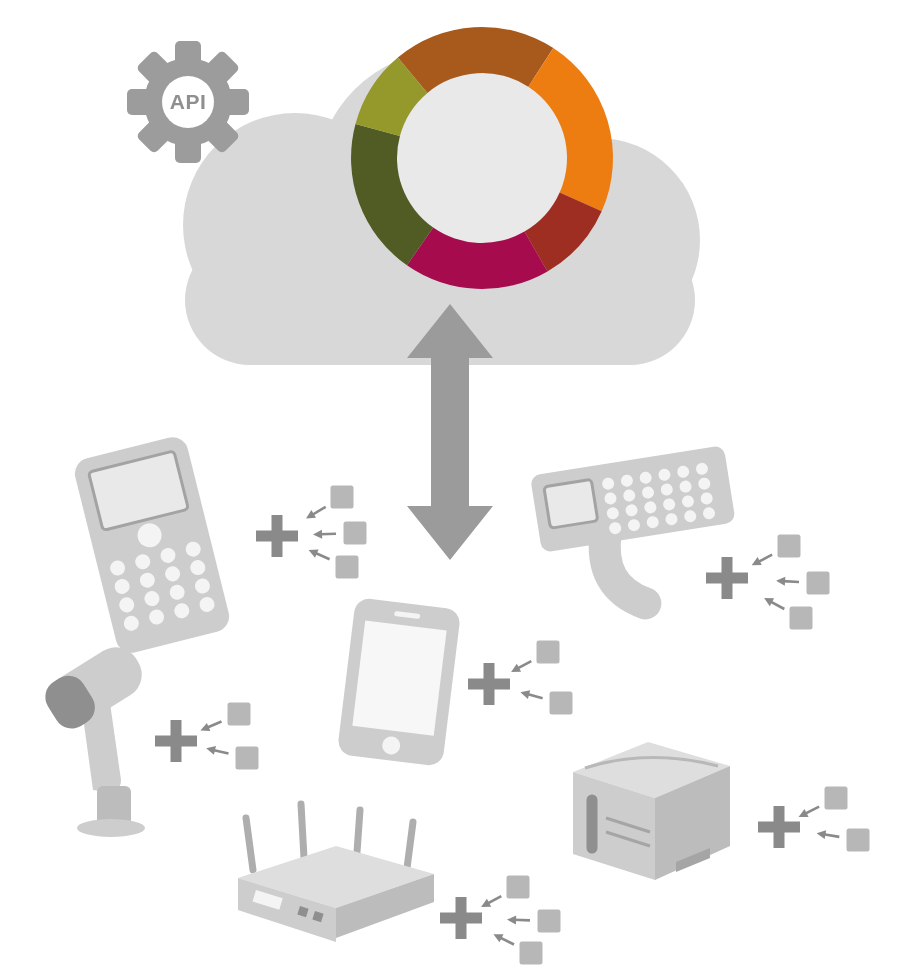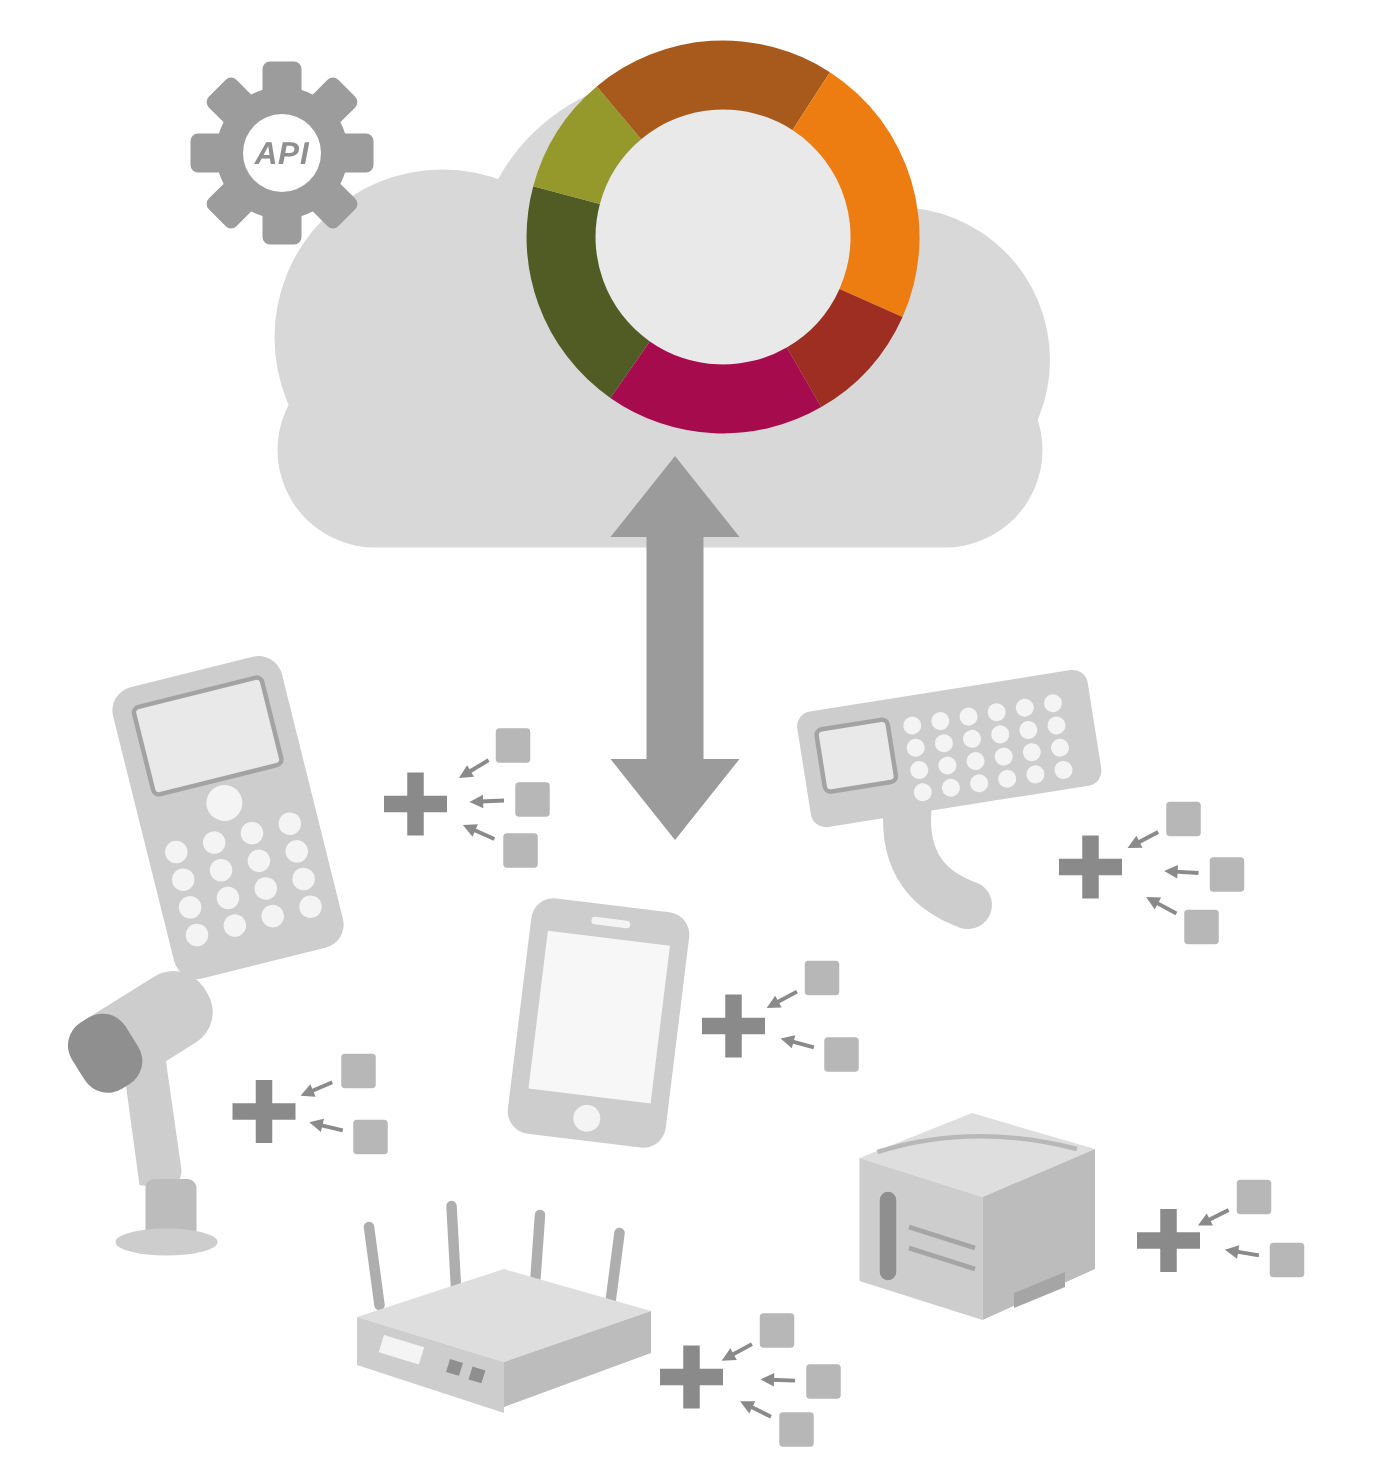--- a/index.html
+++ b/index.html
@@ -1,16 +1,16 @@
 <!DOCTYPE html>
 <html style="--cloud: #d8d8d8; --ring-inner: #e9e9e9; --gear: #9c9c9c; --gear-center: #ffffff; --api-text: #8f8f8f; --sync-arrow: #9b9b9b; --device-body: #cdcdcd; --device-panel: #dedede; --device-shade: #bcbcbc; --device-detail-light: #f4f4f4; --device-detail-dark: #8f8f8f; --screen: #e9e9e9; --screen-bright: #f7f7f7; --screen-border: #a3a3a3; --plus: #8a8a8a; --data-square: #b7b7b7; --cluster-arrow: #8a8a8a;"><head>
 <meta charset="utf-8">
 <style>
   html,body{margin:0;padding:0;background:#ffffff;}
-  .canvas{width:922px;height:971px;position:relative;font-family:"Liberation Sans",sans-serif;background:#ffffff;font-style:italic;}
+  .canvas{width:922px;height:971px;position:relative;font-family:"Liberation Sans",sans-serif;background:#ffffff;}
   svg{display:block;}
   .cloud-fill{fill:var(--cloud);}
   .ring-inner-fill{fill:var(--ring-inner);}
   .gear-fill{fill:var(--gear);}
   .gear-center-fill{fill:var(--gear-center);}
   .api-text{fill:var(--api-text);font-family:"Liberation Sans",sans-serif;font-size:21px;font-weight:bold;letter-spacing:.5px;}
   .arrow-fill{fill:var(--sync-arrow);}
   .f-body{fill:var(--device-body);}
   .f-panel{fill:var(--device-panel);}
   .f-shade{fill:var(--device-shade);}

